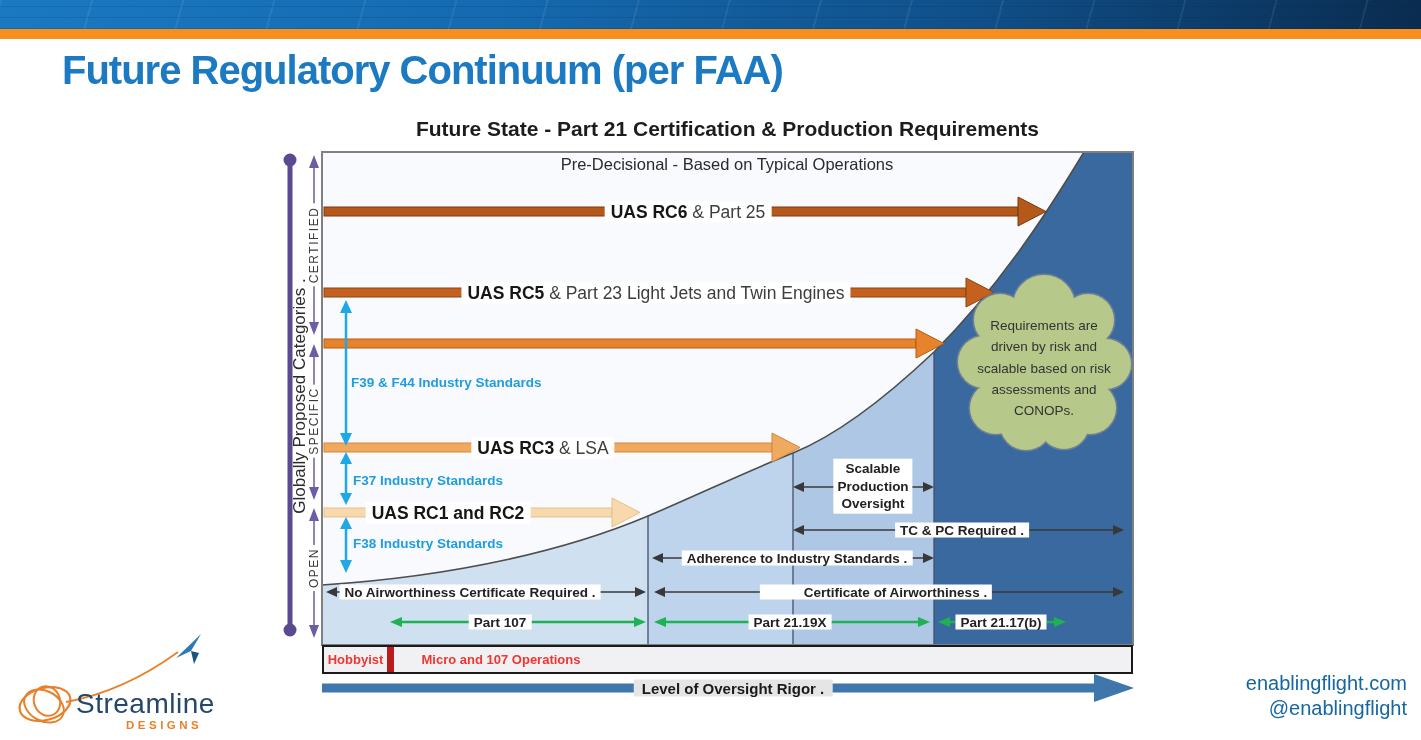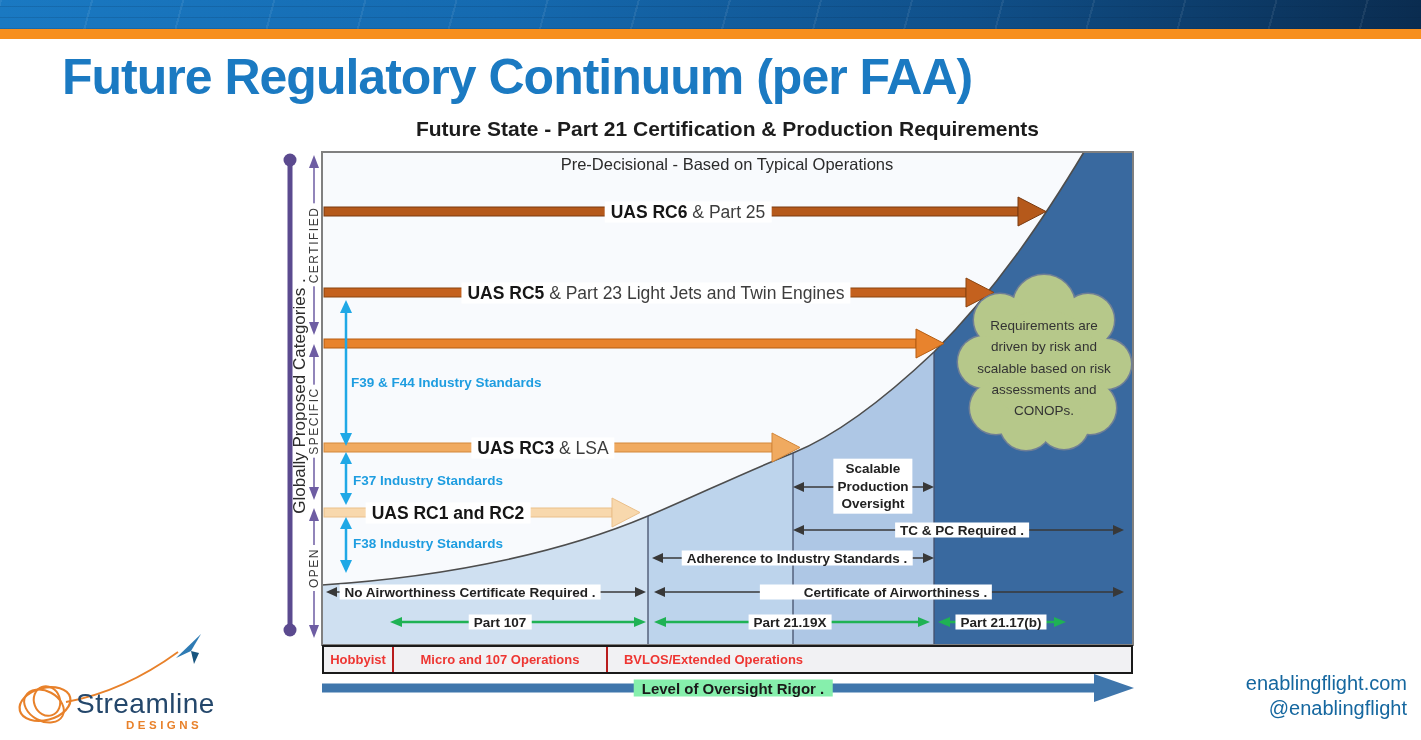--- a/index.html
+++ b/index.html
@@ -5,21 +5,21 @@
   html,body{margin:0;padding:0;background:#ffffff;}
   .slide{position:relative;width:1421px;height:740px;background:#ffffff;overflow:hidden;
          font-family:"Liberation Sans", sans-serif;}
   .topbar{position:absolute;left:0;top:0;width:1421px;height:29px;
           background:linear-gradient(90deg,#1a79c2 0%,#156ab0 35%,#10508a 68%,#0a2c50 100%);}
   .topbar::after{content:"";position:absolute;inset:0;
           background:repeating-linear-gradient(105deg,rgba(255,255,255,0.07) 0 2px,transparent 2px 88px),
                      repeating-linear-gradient(0deg,rgba(0,30,60,0.15) 0 1px,transparent 1px 11px);}
   .orangebar{position:absolute;left:0;top:29px;width:1421px;height:10px;background:#f78f1e;}
   .main-title{position:absolute;left:62px;top:48px;width:1200px;
-          font-size:50px;font-weight:bold;letter-spacing:-1px;color:#1b7ac2;}
+          font-size:40px;font-weight:bold;letter-spacing:-1px;color:#1b7ac2;}
   .diagram-title{position:absolute;left:322px;top:117px;width:811px;text-align:center;
           font-size:21px;font-weight:bold;color:#1c1c1c;}
   svg.canvas{position:absolute;left:0;top:0;z-index:1;}
   .lbl{position:absolute;z-index:2;transform:translate(-50%,-50%);white-space:nowrap;
        background:#ffffff;padding:0 5px;font-size:13.5px;font-weight:bold;color:#222;}
   .rc-lbl{position:absolute;z-index:2;transform:translate(-50%,-50%);white-space:nowrap;
        background:#ffffff;padding:0 6px;font-size:17.5px;color:#3d3d3d;}
   .rc-lbl b{color:#161616;}
   .subtitle{position:absolute;z-index:2;transform:translate(-50%,-50%);white-space:nowrap;
        font-size:16.5px;color:#2b2b2b;}
@@ -27,25 +27,25 @@
        font-size:13.5px;font-weight:bold;color:#1e9de0;}
   .scalable-box{position:absolute;z-index:2;transform:translate(-50%,-50%);text-align:center;
        background:#ffffff;padding:1px 4px;font-size:13.5px;font-weight:bold;color:#222;line-height:1.3;}
   .cloud-text{position:absolute;z-index:2;transform:translate(-50%,-50%);width:140px;text-align:center;
        font-size:13.5px;color:#333;line-height:1.58;}
   .rot{position:absolute;z-index:2;transform:translate(-50%,-50%) rotate(-90deg);white-space:nowrap;}
   .axis-cap{font-size:12px;letter-spacing:1.5px;color:#3a3a3a;background:#fff;padding:0 3px;}
   .axis-title{font-size:17px;color:#2b2b2b;}
   .cat-table{position:absolute;left:322px;top:645px;width:811px;height:29px;z-index:2;
        display:flex;box-sizing:border-box;border:2px solid #1a1a1a;background:#f1f1f3;}
-  .cat-cell{box-sizing:border-box;border-right:2px solid #b91c1c;display:flex;align-items:center;
+  .cat-cell{box-sizing:border-box;border-right:7px solid #b91c1c;display:flex;align-items:center;
        justify-content:center;font-size:13px;font-weight:bold;color:#ee3632;}
   .cat-cell:last-child{border-right:none;}
   .oversight-lbl{position:absolute;z-index:2;transform:translate(-50%,-50%);white-space:nowrap;
-       background:#86efac;padding:0 8px;font-size:15px;font-weight:bold;color:#1a1a1a;}
+       background:#e5e5e5;padding:0 8px;font-size:15px;font-weight:bold;color:#1a1a1a;}
   .logo-name{position:absolute;left:76px;top:688px;z-index:2;font-size:28px;color:#24476b;letter-spacing:0.5px;}
   .logo-sub{position:absolute;left:126px;top:719px;z-index:2;font-size:11.5px;font-weight:bold;
        letter-spacing:3.5px;color:#e8812a;}
   .footer-site{position:absolute;right:14px;top:672px;z-index:2;font-size:20px;color:#15679f;text-align:left;}
   .footer-social{position:absolute;right:14px;top:697px;z-index:2;font-size:20px;color:#15679f;text-align:left;}
 </style>
 </head>
 <body>
 
 <div class="slide">
@@ -226,21 +226,20 @@
   <div class="cloud-text" style="left:1044px;top:368px;">Requirements are driven by risk and scalable based on risk assessments and CONOPs.</div>
 
   <div class="rot axis-title" style="left:300px;top:396px;">Globally Proposed Categories .</div>
   <div class="rot axis-cap" style="left:314px;top:245px;">CERTIFIED</div>
   <div class="rot axis-cap" style="left:314px;top:421px;">SPECIFIC</div>
   <div class="rot axis-cap" style="left:314px;top:568px;">OPEN</div>
 
   <div class="cat-table">
     <div class="cat-cell" style="width:70px;">Hobbyist</div>
     <div class="cat-cell" style="width:214px;">Micro and 107 Operations</div>
-    <div class="cat-cell" style="width:211px;">BVLOS/Extended Operations</div>
   </div>
 
   <div class="oversight-lbl" style="left:733px;top:688px;">Level of Oversight Rigor .</div>
 
   <div class="logo-name">Streamline</div>
   <div class="logo-sub">DESIGNS</div>
   <div class="footer-site">enablingflight.com</div>
   <div class="footer-social">@enablingflight</div>
 
 </div>

